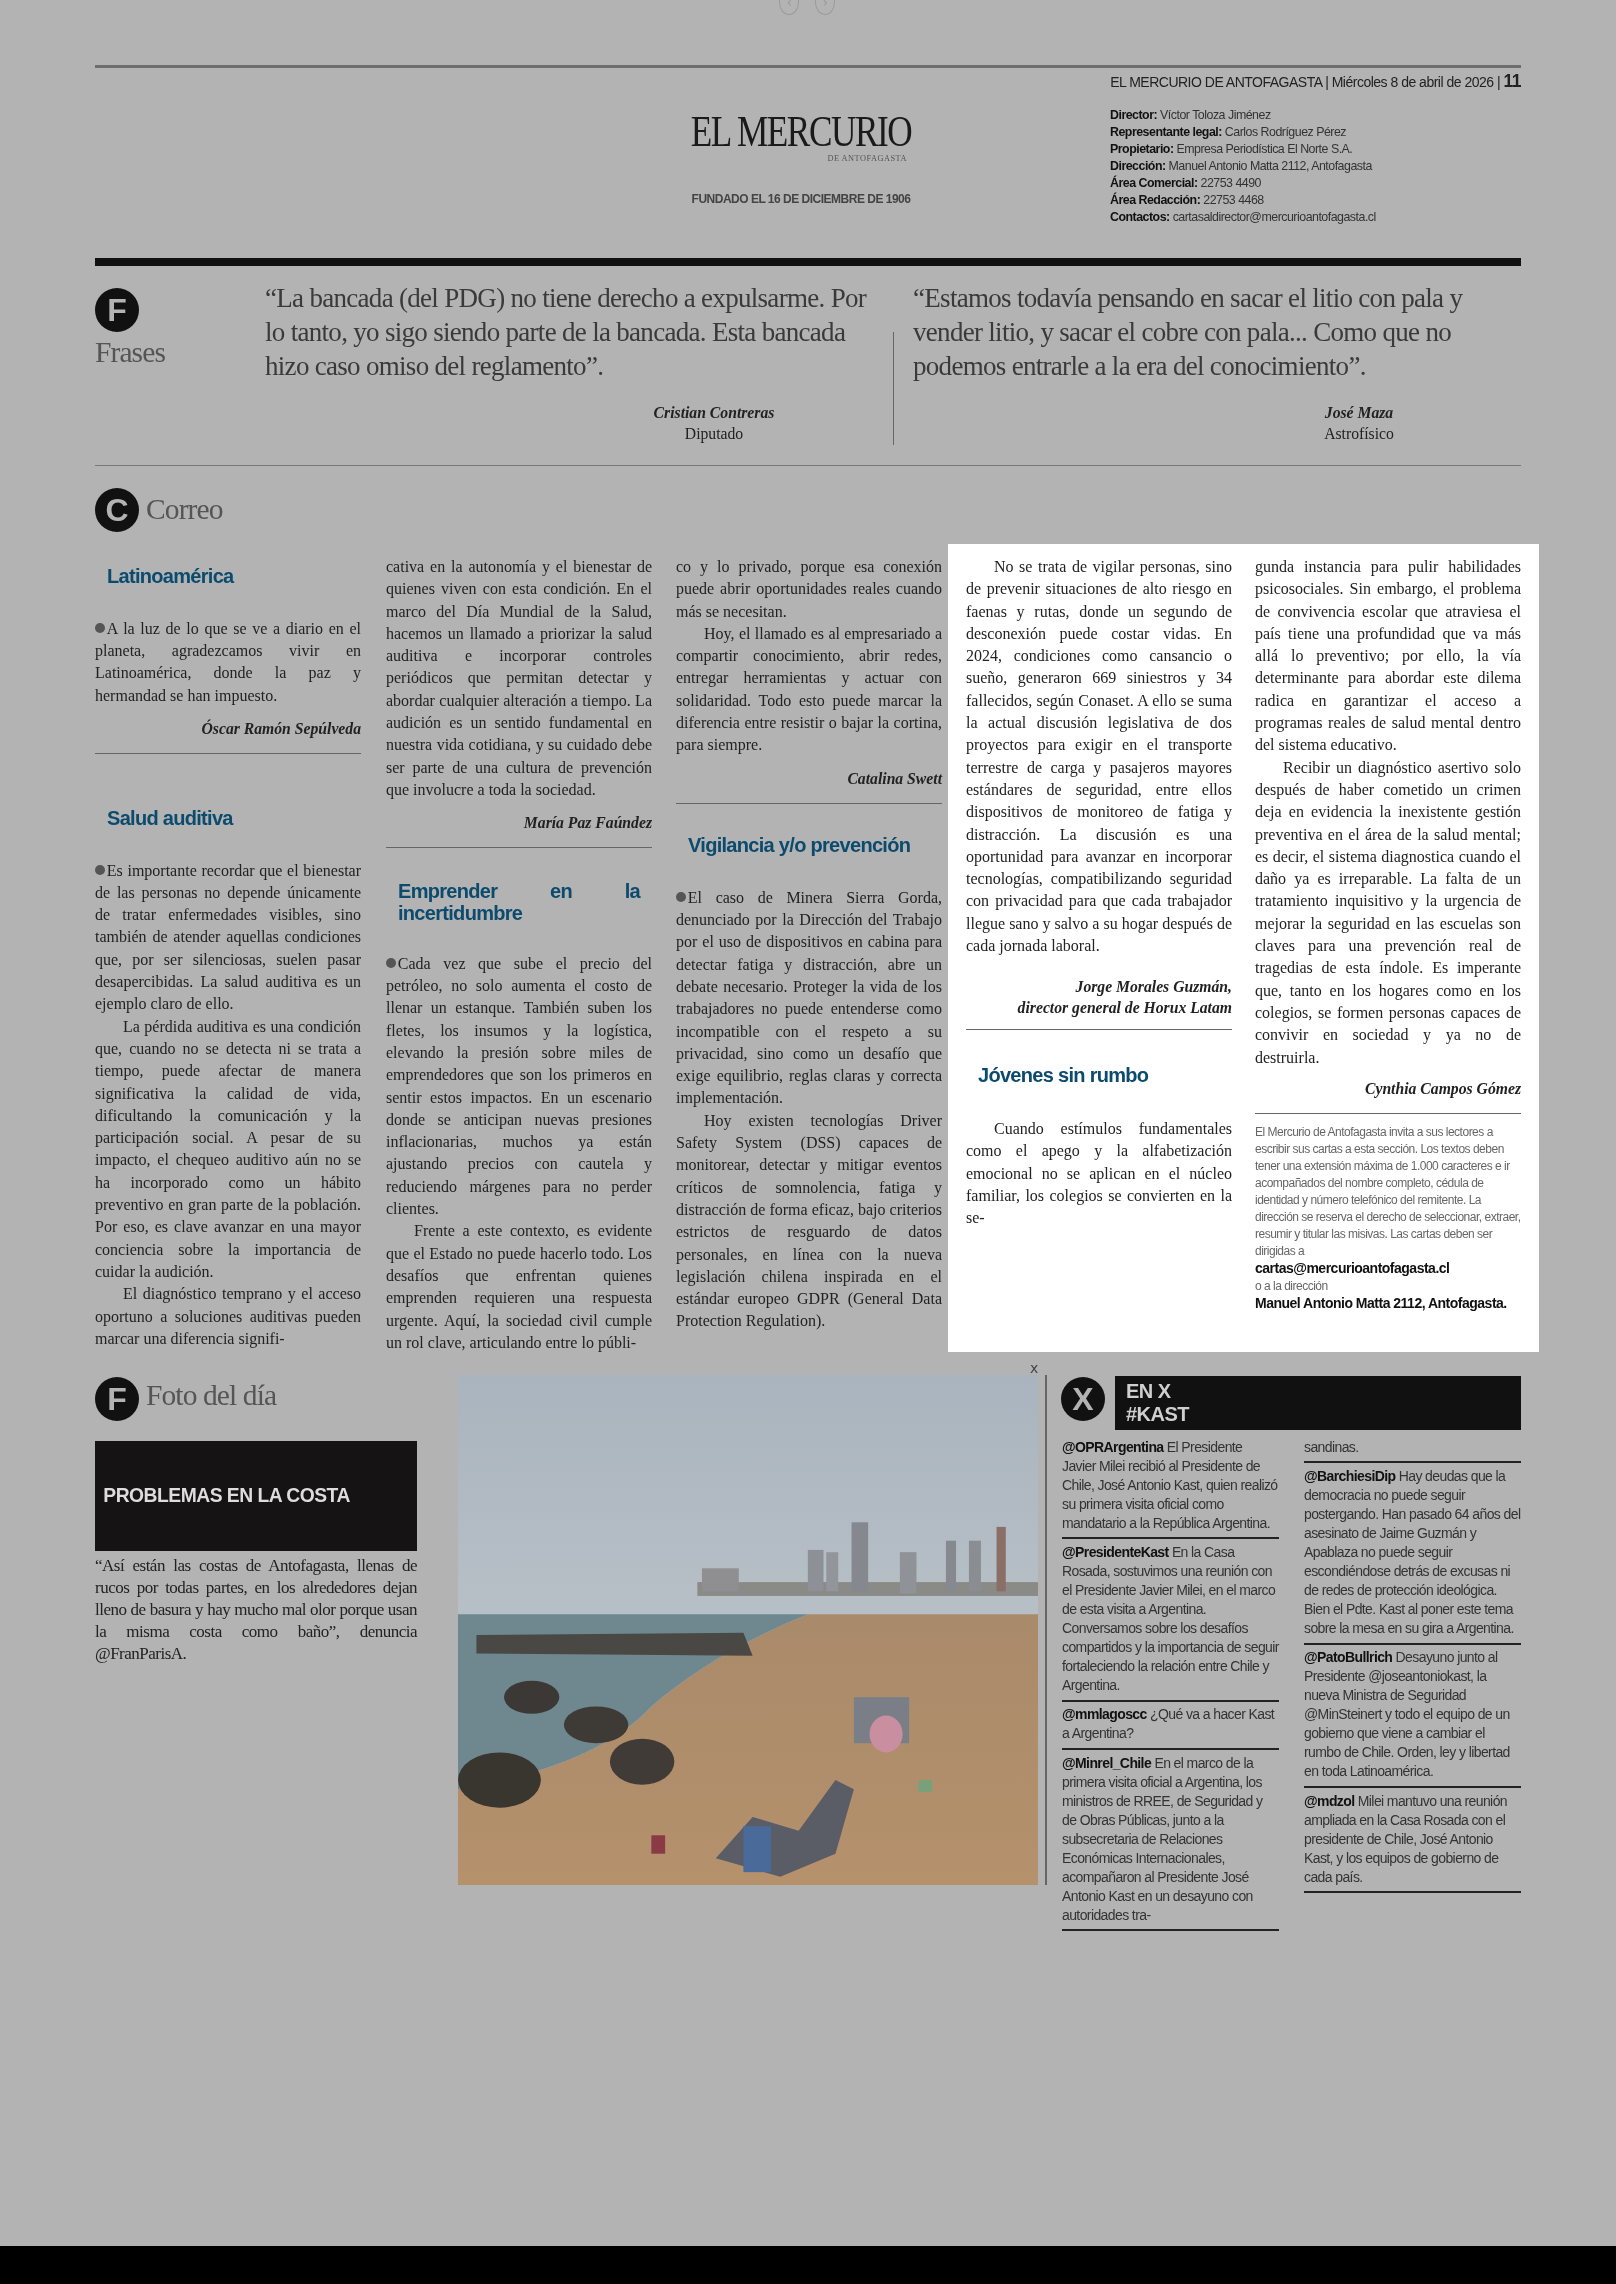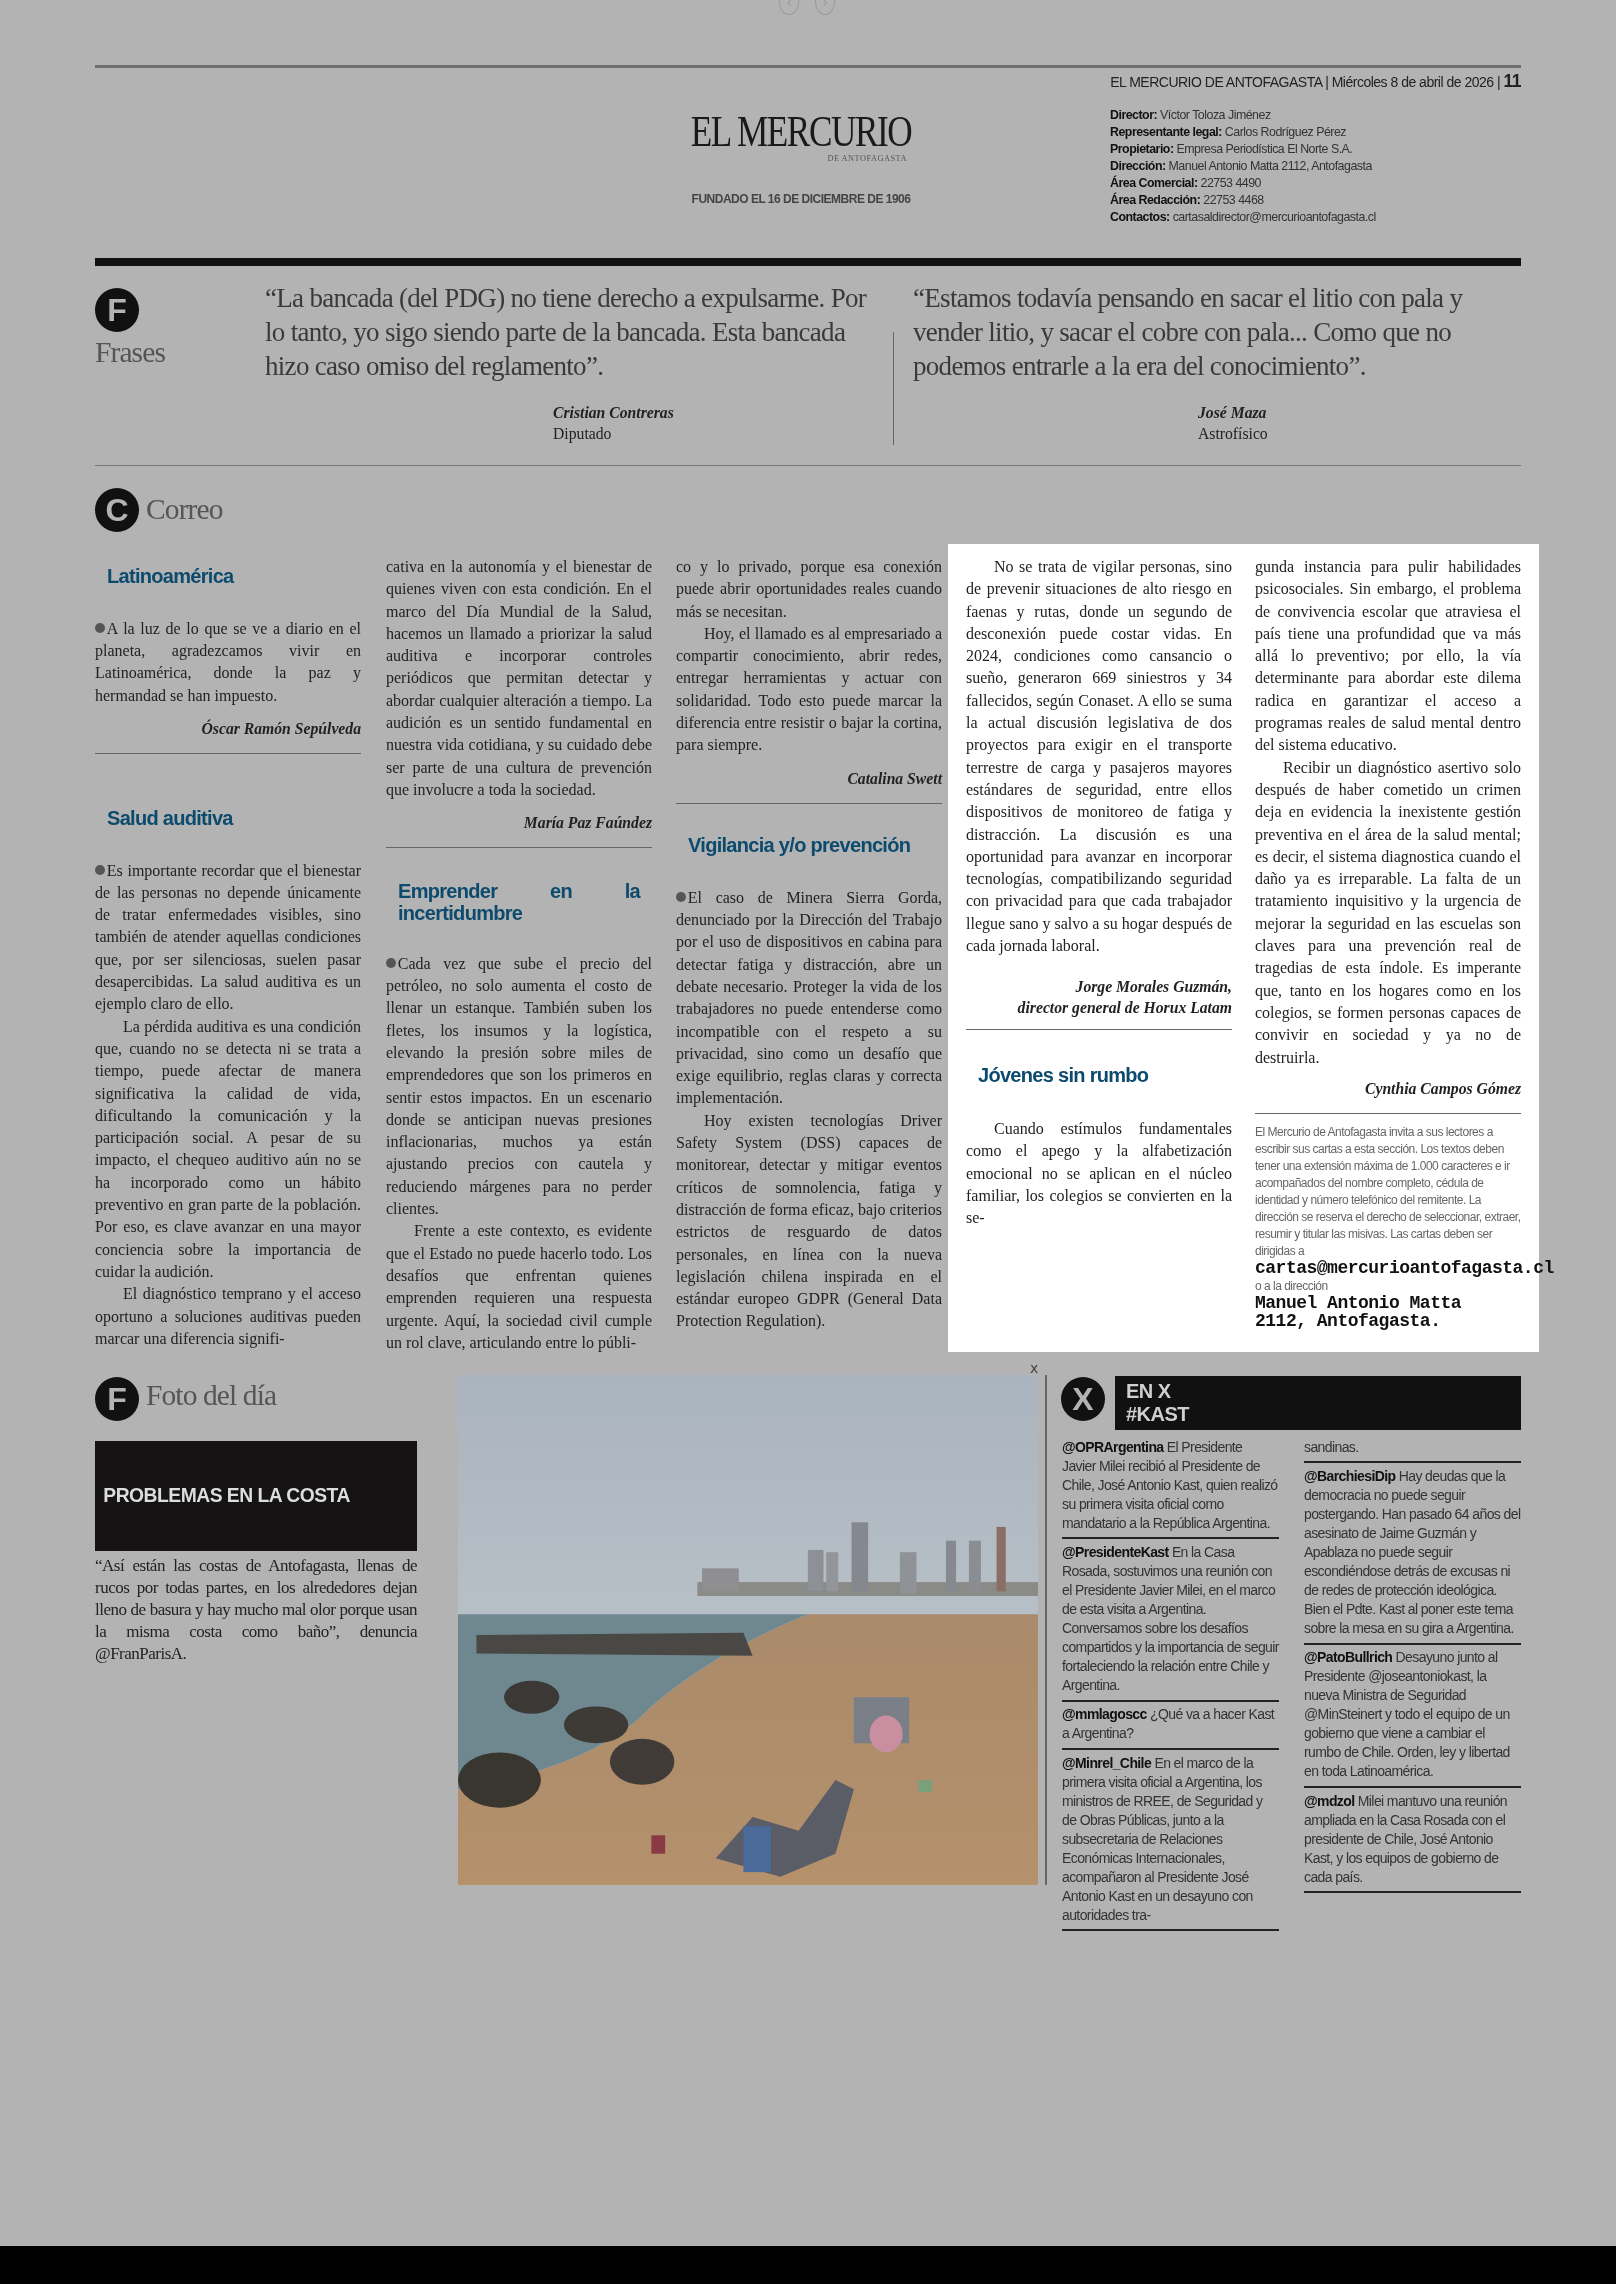--- a/index.html
+++ b/index.html
@@ -14,33 +14,33 @@
   .masthead .logo { font-family:"Liberation Serif", serif; font-size:44px; letter-spacing:-1.8px; color:#1a1a1a; line-height:1; transform:scaleX(0.8); }
   .masthead .sub { font-size:8.3px; color:#555; text-align:right; padding-right:32px; letter-spacing:0.5px; }
   .masthead .founded { font-family:"Liberation Sans", sans-serif; font-weight:bold; font-size:12px; color:#444; margin-top:29px; letter-spacing:-0.5px; }
   .staff { position:absolute; left:1110px; top:107px; font-family:"Liberation Sans", sans-serif; font-size:12.4px; line-height:17px; color:#333; letter-spacing:-0.5px; }
   .staff b { color:#111;margin-top:6px; }
   .rule-thick { position:absolute; left:95px; top:258px; width:1426px; height:7.8px; background:#111; }
   .badge { position:absolute; width:44px; height:44px; border-radius:50%; background:#111; color:#b3b3b3;
            font-family:"Liberation Sans", sans-serif; font-weight:bold; font-size:32px; line-height:44px; text-align:center; }
   .section-label { position:absolute; font-family:"Liberation Serif", serif; font-size:29.5px; color:#555; letter-spacing:-0.9px; }
   .quote { position:absolute; font-family:"Liberation Serif", serif; font-size:27px; line-height:34px; color:#3a3a3a; letter-spacing:-0.7px; }
-  .q-author { position:absolute; text-align:left; font-size:15.7px; line-height:21px; color:#222; }
+  .q-author { position:absolute; text-align:center; font-size:15.7px; line-height:21px; color:#222; }
   .q-author i { font-weight:bold; }
   .vline { position:absolute; background:#666; }
   .hline { position:absolute; background:#777; height:1.4px; }
   .col { position:absolute; width:266px; font-family:"Liberation Serif", serif; font-size:16px; line-height:22.3px; color:#222; text-align:justify; hyphens:auto; }
   .col p { margin:0; text-indent:0; }
   .col p.ind { text-indent:28px; }
   .col h3 { font-family:"Liberation Sans", sans-serif; font-weight:bold; font-size:20px; margin:12px; color:#0c4a6e; letter-spacing:-0.7px; }
   .bullet { display:inline-block; width:10px; height:10px; border-radius:50%; background:#555; margin-right:1.8px; vertical-align:0.9px; }
   .sign { text-align:right; font-style:italic; font-weight:bold; font-size:15.7px; line-height:21px; color:#222; }
   .whitebox { position:absolute; left:948px; top:544px; width:591px; height:808px; background:#fff; }
   .notice { font-family:"Liberation Sans", sans-serif; font-size:12px; line-height:17px; color:#666; text-align:left; letter-spacing:-0.5px; }
-  .notice b { color:#111; font-size:18px;font-family:Liberation Mono, monospace; }
+  .notice b { color:#111; font-size:14px; }
   .photo-title-box { position:absolute; left:95px; top:1441px; width:322px; height:110px; background:#161314; }
   .photo-title-box span { position:absolute; left:8.3px; top:44px; font-family:"Liberation Sans", sans-serif; font-weight:bold; font-size:19.3px; color:#ddd; letter-spacing:-0.5px; }
   .photo-caption { position:absolute; left:95px; top:1555px; width:322px; font-size:17px; line-height:22px; color:#222; text-align:justify; letter-spacing:-0.5px; }
   .photo { position:absolute; left:458px; top:1375px; width:580px; height:510px; overflow:hidden; }
   .close-x { position:absolute; left:1030px; top:1360px; font-family:"DejaVu Sans", sans-serif; font-size:14px; color:#444; cursor:pointer; }
   .xbar { position:absolute; left:1115px; top:1376px; width:406px; height:54px; background:#111; }
   .xbar .t { position:absolute; left:11px; top:3.7px; font-family:"Liberation Sans", sans-serif; font-weight:bold; font-size:20px; line-height:23px; color:#cfcfcf; letter-spacing:-0.5px; }
   .tweets { position:absolute; font-family:"Liberation Sans", sans-serif; font-size:14px; line-height:19px; color:#333; letter-spacing:-0.6px; width:217px; }
   .tweet { padding:3.7px 0 4.6px 0; border-bottom:2.8px solid #222; }
   .tweet b { color:#111; }

